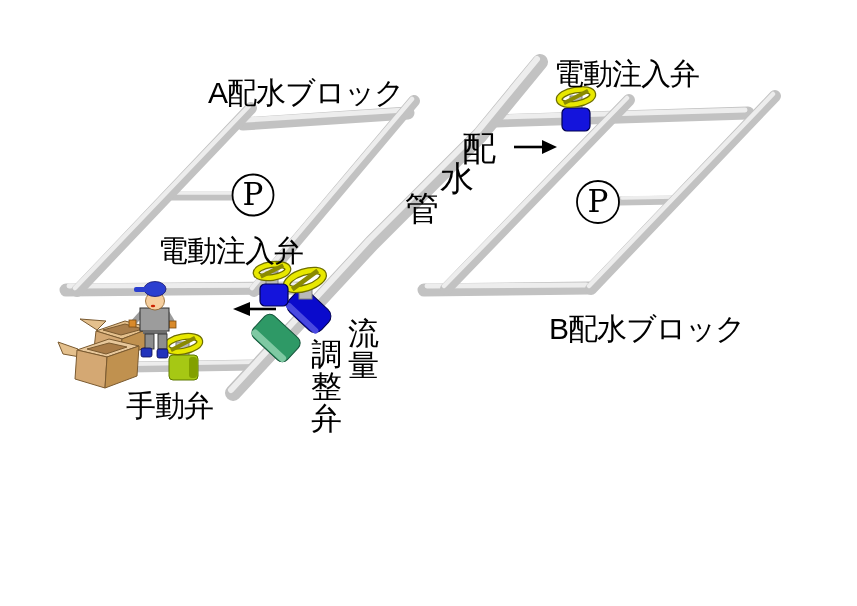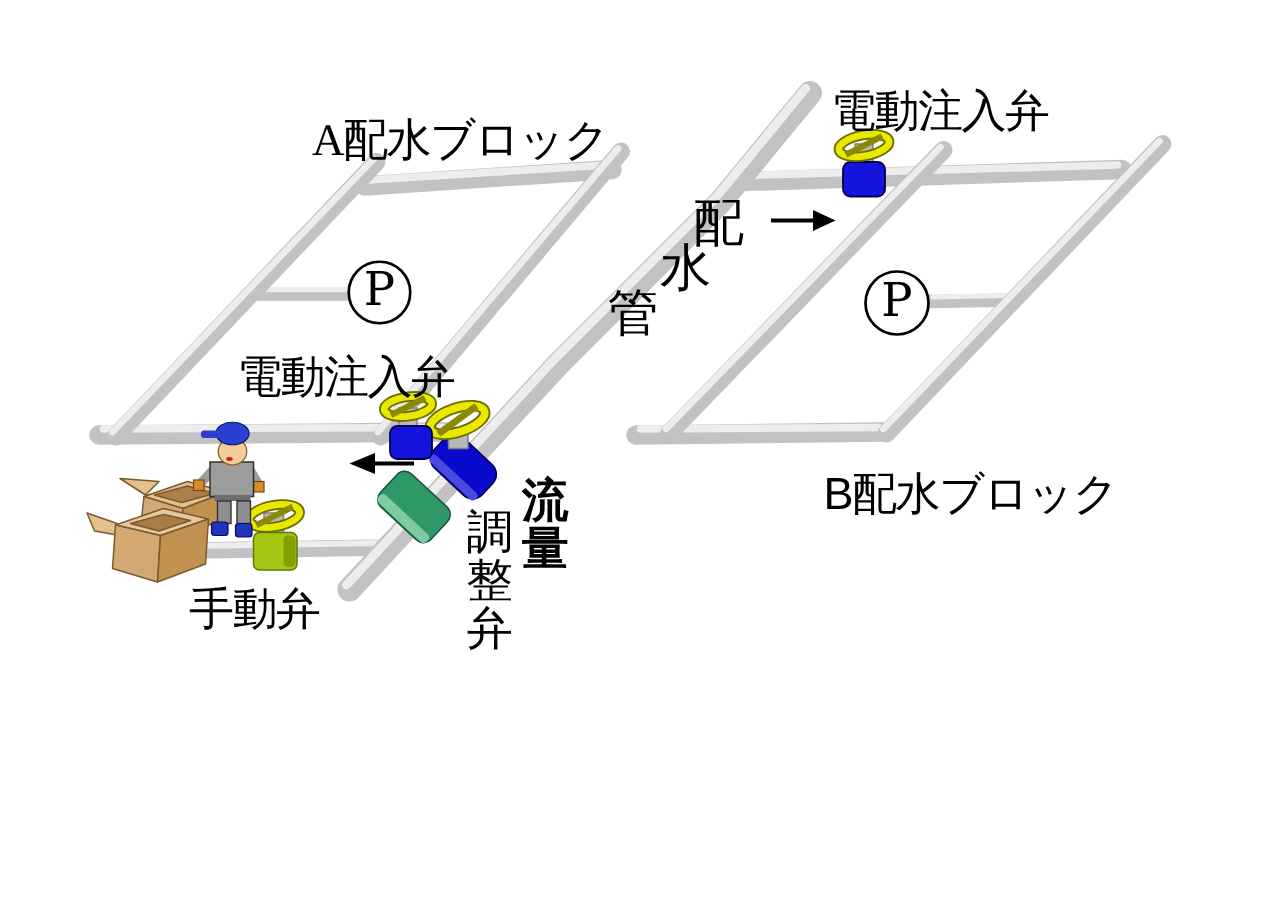--- a/index.html
+++ b/index.html
@@ -144,29 +144,29 @@
     <line x1="514" y1="147" x2="542" y2="147" stroke="#000000" stroke-width="2.6"></line>
     <polygon points="542,140 542,154 557,147" fill="#000000"></polygon>
   </g>
   <g>
     <line x1="248" y1="309" x2="276" y2="309" stroke="#000000" stroke-width="2.6"></line>
     <polygon points="250,302 250,316 233,309" fill="#000000"></polygon>
   </g>
 
 </svg>
 
-  <div class="lbl lbl-30" style="left:208px;top:73px;font-family:Liberation Serif, serif;">A配水ブロック</div>
+  <div class="lbl lbl-30" style="left:208px;top:73px;">A配水ブロック</div>
   <div class="lbl lbl-30" style="left:533px;top:309px;margin-left:16px;">B配水ブロック</div>
   <div class="lbl lbl-30" style="left:554px;top:54px;">電動注入弁</div>
   <div class="lbl lbl-30" style="left:158px;top:231px;">電動注入弁</div>
   <div class="lbl lbl-30" style="left:126px;top:386px;text-align:right;">手動弁</div>
 
   <div class="pchar" style="left:462px;top:126px;">配</div>
   <div class="pchar" style="left:440px;top:156px;">水</div>
   <div class="pchar" style="left:405px;top:186px;">管</div>
 
-  <div class="vtext" style="left:348px;top:318px;font-weight:bold;">流量</div>
+  <div class="vtext" style="left:348px;top:318px;">流量</div>
   <div class="vtext" style="left:311px;top:339px;">調整弁</div>
 
   <div class="pletter" style="left:253px;top:195px;">P</div>
   <div class="pletter" style="left:598px;top:202px;">P</div>
 
 </div>
 
 </body></html>

